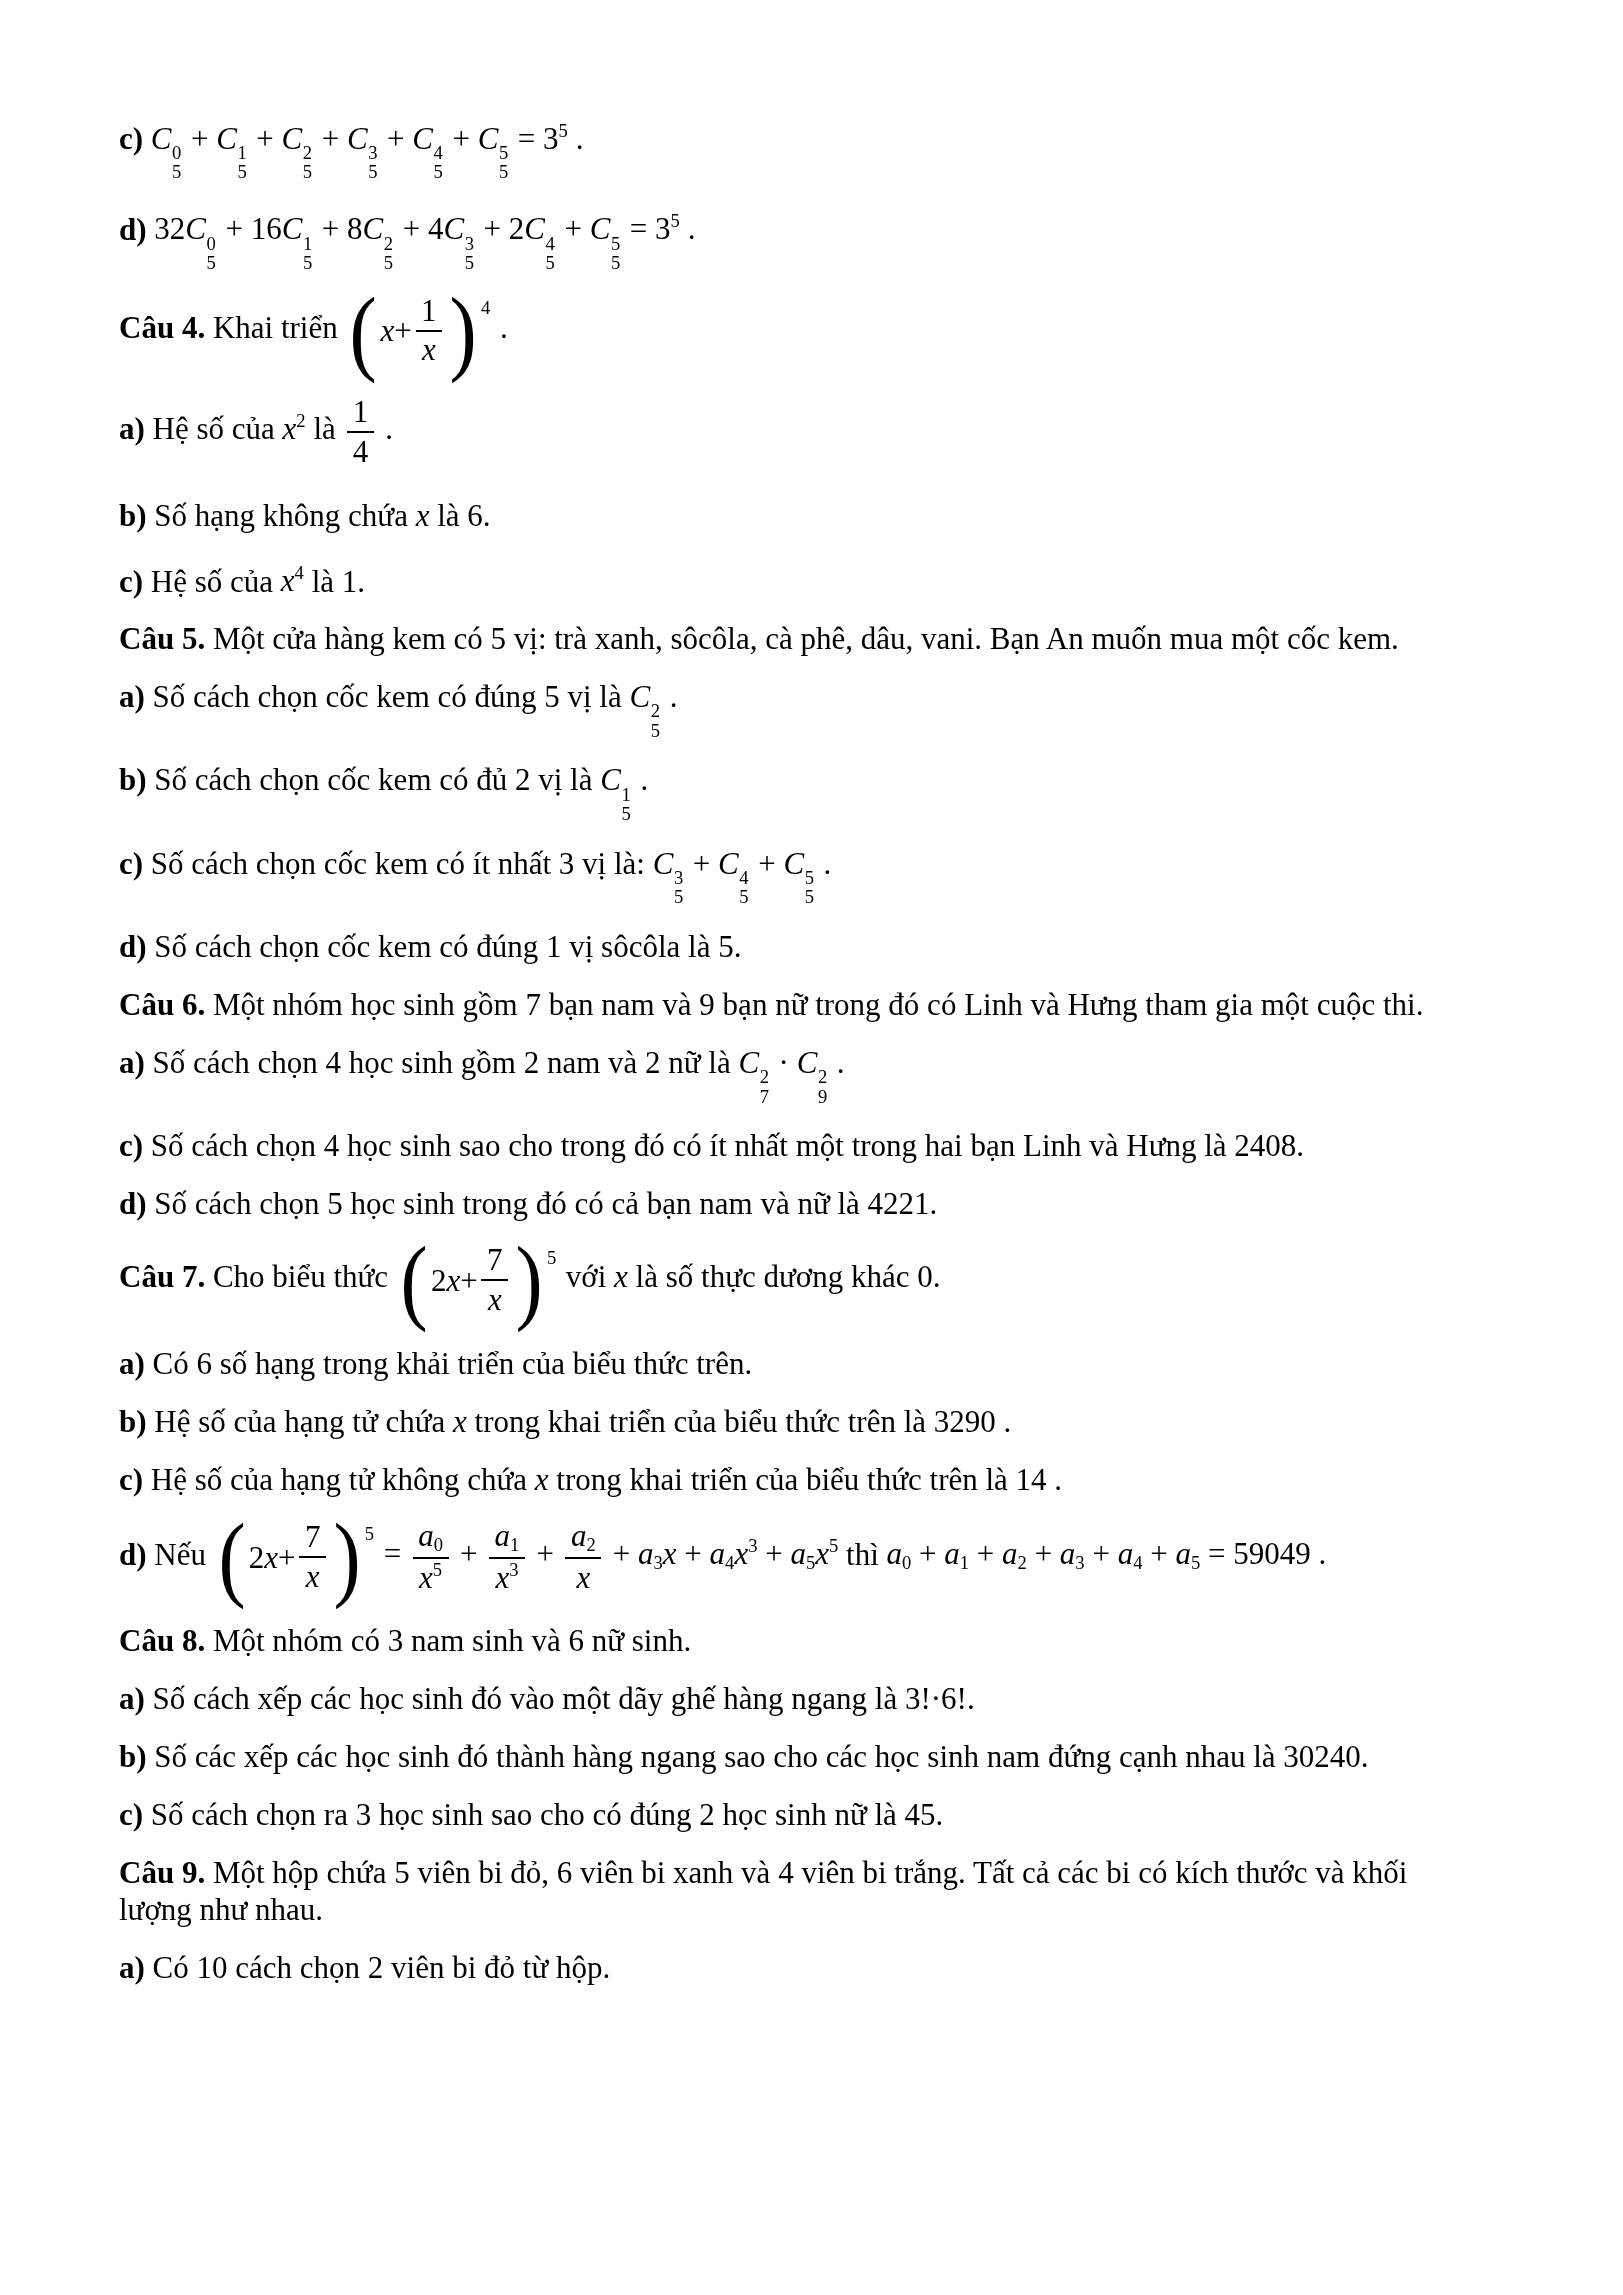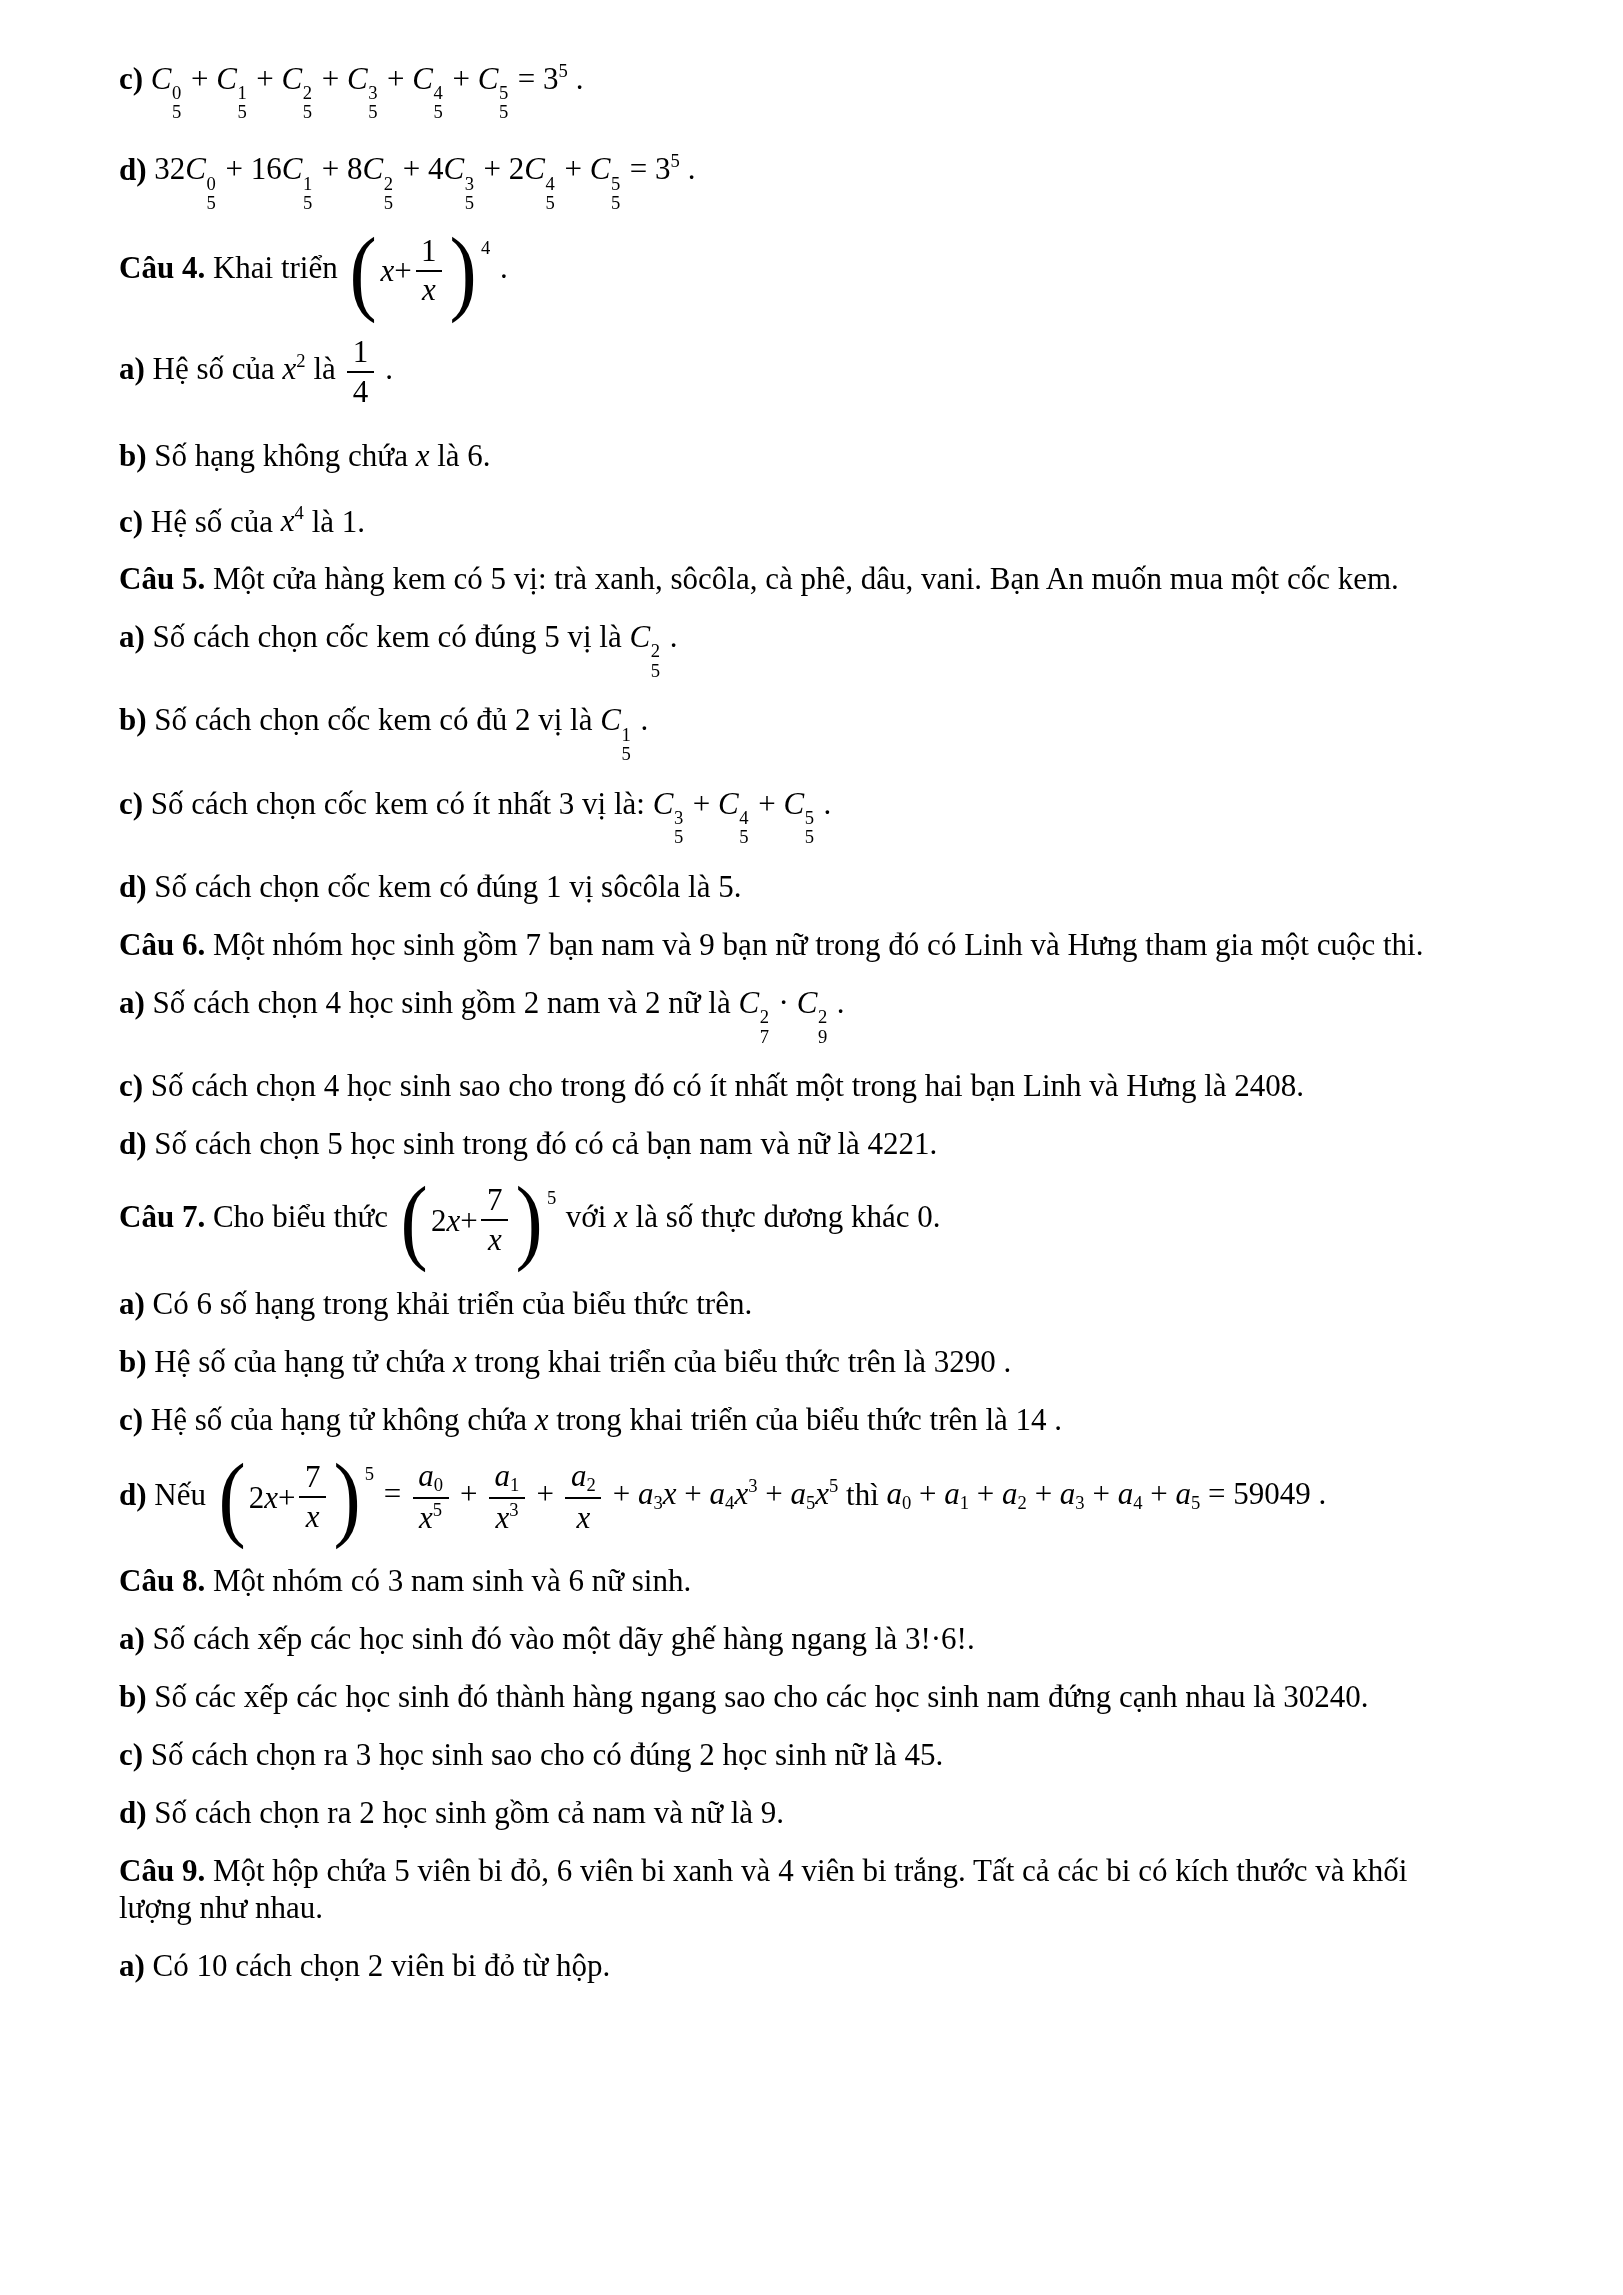--- a/index.html
+++ b/index.html
@@ -1,18 +1,18 @@
 <!DOCTYPE html>
 <html style="font-size:12.6px"><head>
 <meta charset="utf-8">
 <style>
   html,body{margin:0;padding:0;background:#ffffff;}
   body{width:1623px;height:2295px;overflow:hidden;color:#000;
        font-family:"Liberation Serif","DejaVu Serif",serif;}
-  .doc{padding:52px 108px 0 119px;font-size:31px;line-height:37px;}
+  .doc{padding:112px 108px 0 119px;font-size:31px;line-height:37px;}
   p.line{margin:0 0 21px 0;white-space:nowrap;}
   p.tall-line{margin:9.4px 0 27px 0;}
   .seg-b{font-weight:bold;}
   .seg-i,.mi{font-style:italic;}
   .mr{font-style:normal;}
   .math{font-style:normal;}
   .sup{font-size:0.60em;vertical-align:0.62em;font-style:normal;}
   .sub{font-size:0.60em;vertical-align:-0.25em;font-style:normal;}
   .ss{display:inline-flex;flex-direction:column;align-items:flex-start;
       font-size:0.60em;line-height:1.05;vertical-align:-0.55em;
@@ -142,17 +142,16 @@
               <span class="den"><span class="mi">x</span></span>
             </span>
           </span>
           <span class="bigp">)</span>
           <span class="psup">5</span>
         </span><span class="mr"> = </span><span class="frac"><span class="num"><span class="mi">a</span><span class="sub">0</span></span><span class="den"><span class="mi">x</span><span class="sup">5</span></span></span><span class="mr"> + </span><span class="frac"><span class="num"><span class="mi">a</span><span class="sub">1</span></span><span class="den"><span class="mi">x</span><span class="sup">3</span></span></span><span class="mr"> + </span><span class="frac"><span class="num"><span class="mi">a</span><span class="sub">2</span></span><span class="den"><span class="mi">x</span></span></span><span class="mr"> + </span><span class="mi">a</span><span class="sub">3</span><span class="mi">x</span><span class="mr"> + </span><span class="mi">a</span><span class="sub">4</span><span class="mi">x</span><span class="sup">3</span><span class="mr"> + </span><span class="mi">a</span><span class="sub">5</span><span class="mi">x</span><span class="sup">5</span></span><span class="seg-r"> thì </span><span class="math"><span class="mi">a</span><span class="sub">0</span><span class="mr"> + </span><span class="mi">a</span><span class="sub">1</span><span class="mr"> + </span><span class="mi">a</span><span class="sub">2</span><span class="mr"> + </span><span class="mi">a</span><span class="sub">3</span><span class="mr"> + </span><span class="mi">a</span><span class="sub">4</span><span class="mr"> + </span><span class="mi">a</span><span class="sub">5</span><span class="mr"> = 59049 .</span></span></p>
     <p class="line"><span class="seg-b">Câu 8.</span><span class="seg-r"> Một nhóm có 3 nam sinh và 6 nữ sinh.</span></p>
     <p class="line"><span class="seg-b">a) </span><span class="seg-r">Số cách xếp các học sinh đó vào một dãy ghế hàng ngang là 3!·6!.</span></p>
     <p class="line"><span class="seg-b">b) </span><span class="seg-r">Số các xếp các học sinh đó thành hàng ngang sao cho các học sinh nam đứng cạnh nhau là 30240.</span></p>
     <p class="line"><span class="seg-b">c) </span><span class="seg-r">Số cách chọn ra 3 học sinh sao cho có đúng 2 học sinh nữ là 45.</span></p>
-    <p class="line"><span class="seg-b">d) </span><span class="seg-r">Số cách chọn ra 2 học sinh gồm cả nam và nữ là 9.</span></p>
     <p class="line"><span class="seg-b">Câu 9.</span><span class="seg-r"> Một hộp chứa 5 viên bi đỏ, 6 viên bi xanh và 4 viên bi trắng. Tất cả các bi có kích thước và khối</span><br><span class="seg-r">lượng như nhau.</span></p>
     <p class="line"><span class="seg-b">a) </span><span class="seg-r">Có 10 cách chọn 2 viên bi đỏ từ hộp.</span></p>
   </div>
 
 
 </body></html>

